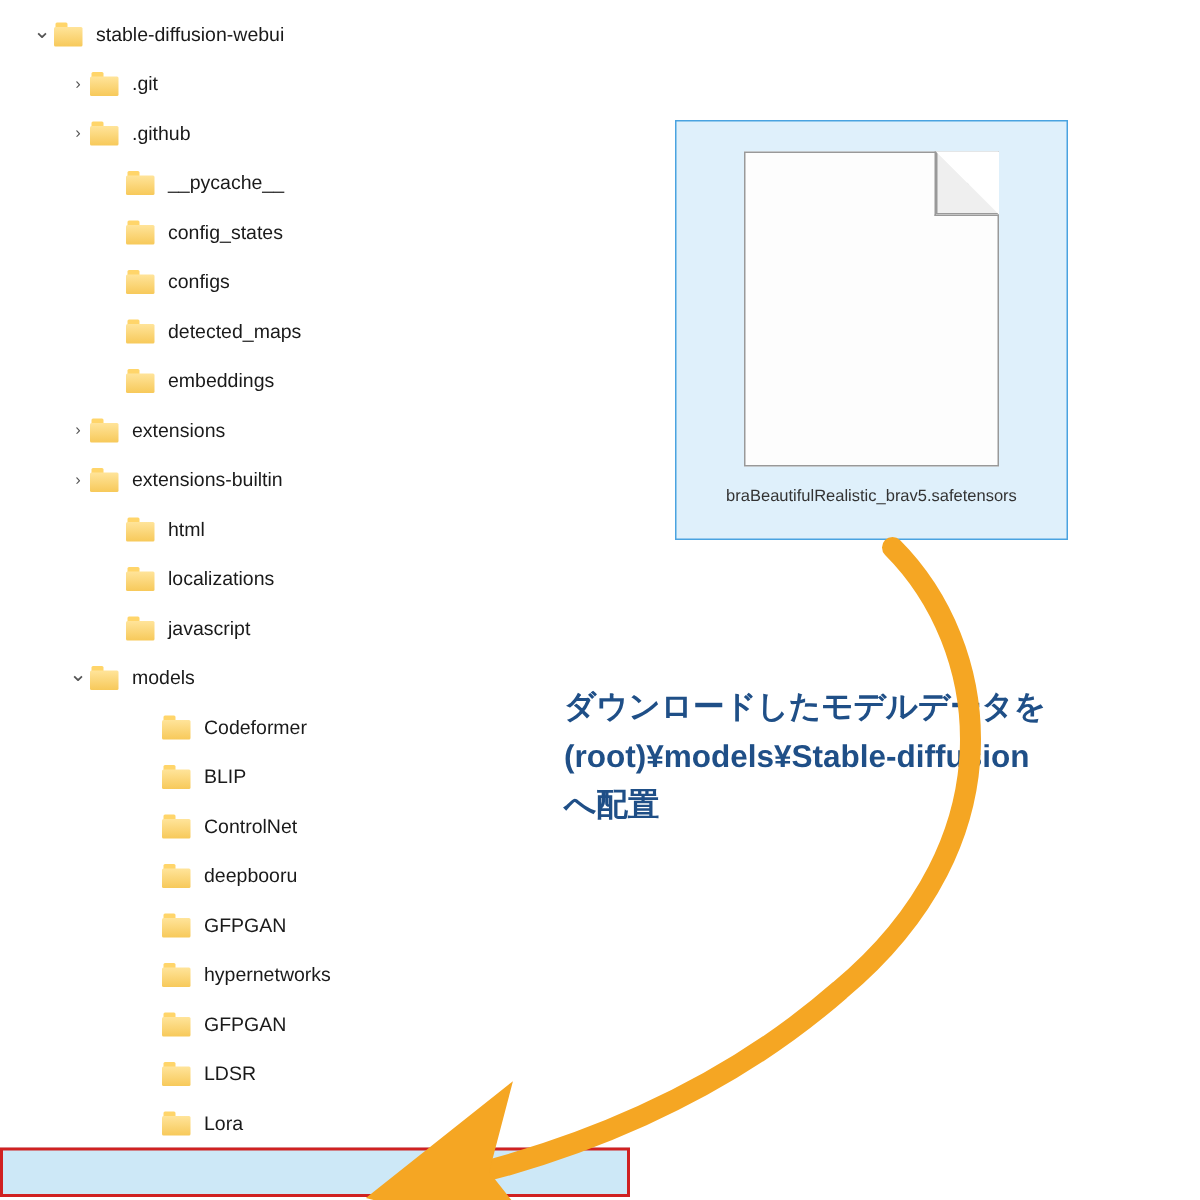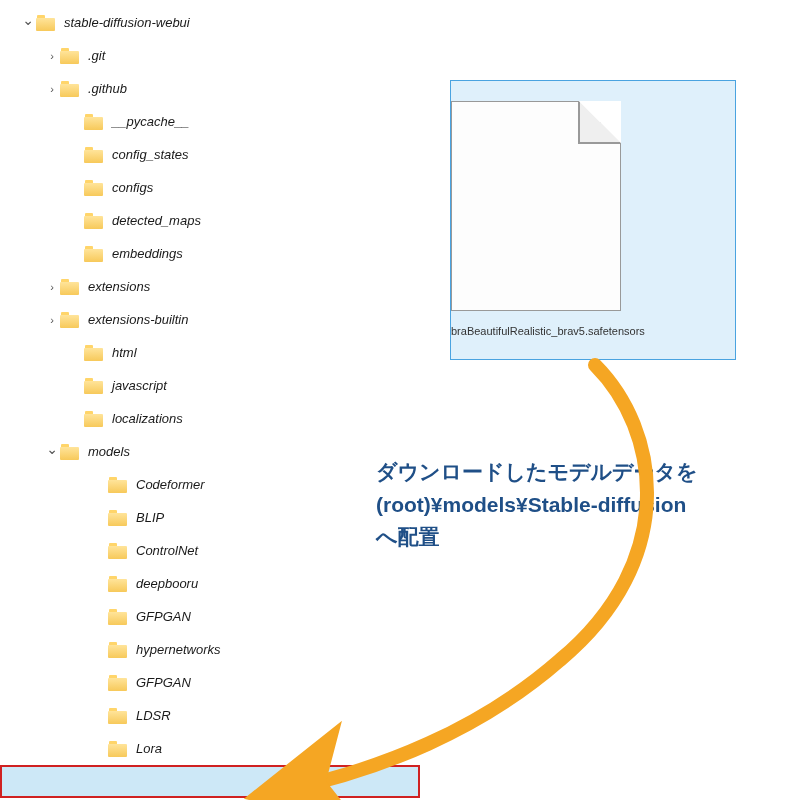--- a/index.html
+++ b/index.html
@@ -59,34 +59,34 @@
     background: linear-gradient(#ffe49a, #f7c95a);
     border-radius: 1px;
   }
   .row.selected {
     background: #cde8f7;
   }
   .row.highlight {
     outline: 2px solid #d02121;
     outline-offset: -2px;
   }
-  .label { color: #1a1a1a; font-style: italic; }
+  .label { color: #1a1a1a; }
 
   
   .file-card {
     position: absolute;
     left: 450px;
     top: 80px;
-    width: 286px;
+    width: 262px;
     height: 280px;
     border: 1px solid #4aa3e0;
     background: #dff0fb;
     display: flex;
     flex-direction: column;
-    align-items: flex-start;
+    align-items: center;
     justify-content: flex-start;
     padding-top: 20px;
   }
   .doc-icon {
     width: 170px;
     height: 210px;
     background: #fdfdfd;
     border: 1px solid #999;
     position: relative;
   }
@@ -215,27 +215,27 @@
     <div class="row">
       <span class="indent" style="width: 68px;"></span>
       <span class="chev"></span>
       <span class="folder"></span>
       <span class="label">html</span>
     </div>
     <div class="row">
       <span class="indent" style="width: 68px;"></span>
       <span class="chev"></span>
       <span class="folder"></span>
+      <span class="label">localizations</span>
+    </div>
+    <div class="row">
+      <span class="indent" style="width: 68px;"></span>
+      <span class="chev"></span>
+      <span class="folder"></span>
       <span class="label">javascript</span>
-    </div>
-    <div class="row">
-      <span class="indent" style="width: 68px;"></span>
-      <span class="chev"></span>
-      <span class="folder"></span>
-      <span class="label">localizations</span>
     </div>
     <div class="row">
       <span class="indent" style="width: 44px;"></span>
       <span class="chev" style="transform: translateY(-3px); font-size: 14px;">⌄</span>
       <span class="folder"></span>
       <span class="label">models</span>
     </div>
     <div class="row">
       <span class="indent" style="width: 92px;"></span>
       <span class="chev"></span>

